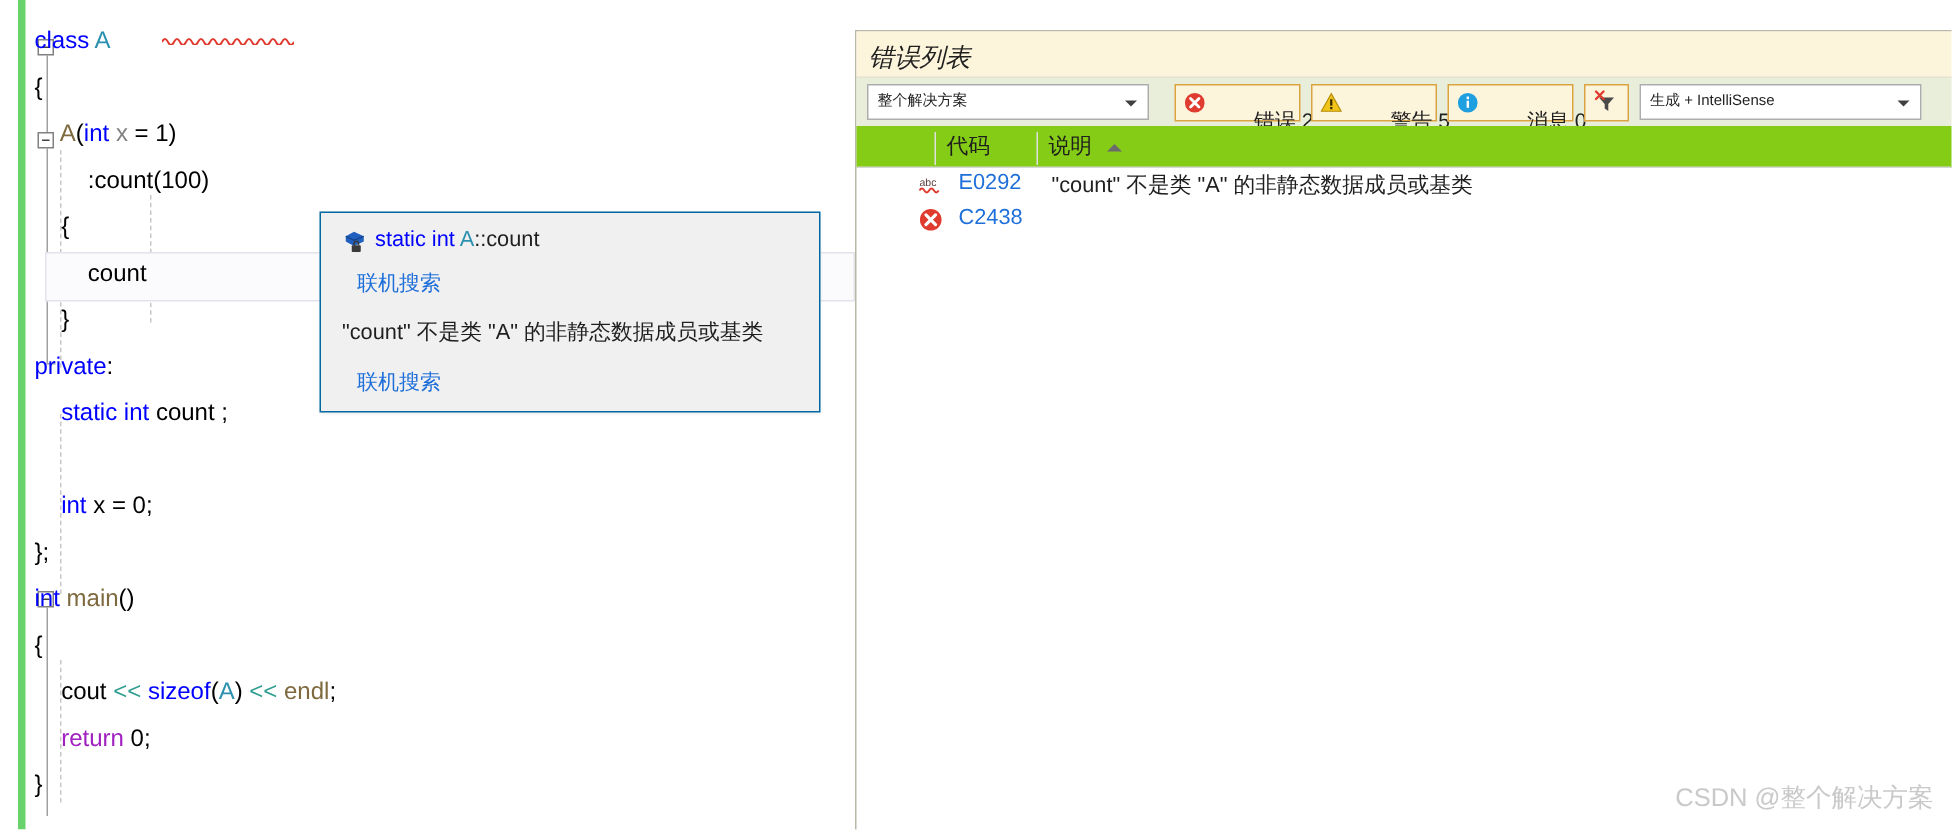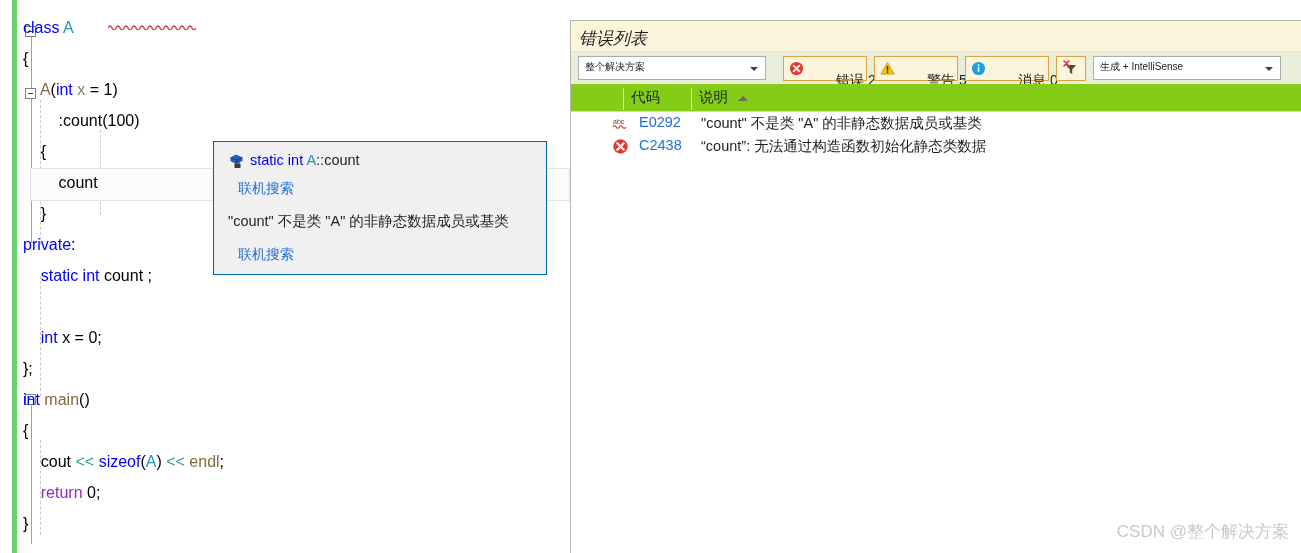--- a/index.html
+++ b/index.html
@@ -409,18 +409,17 @@
           </svg></span>
         <span class="e-code">E0292</span>
         <span class="e-desc">"count" 不是类 "A" 的非静态数据成员或基类</span>
       </div>
       <div class="erow">
         <span class="e-ico"><svg viewBox="0 0 17 17">
             <circle cx="8.5" cy="8.5" r="7.2" fill="#e03b2f"></circle>
             <path d="M5.3 5.3 L11.7 11.7 M11.7 5.3 L5.3 11.7" stroke="#ffffff" stroke-width="2.1" stroke-linecap="round"></path>
           </svg></span>
         <span class="e-code">C2438</span>
-        <span class="e-desc">“count”: 无法通过构造函数初始化静态类数据</span>
       </div>
     </div>
 </div>
 
 <div id="watermark">CSDN @整个解决方案</div>
 
 </body></html>

